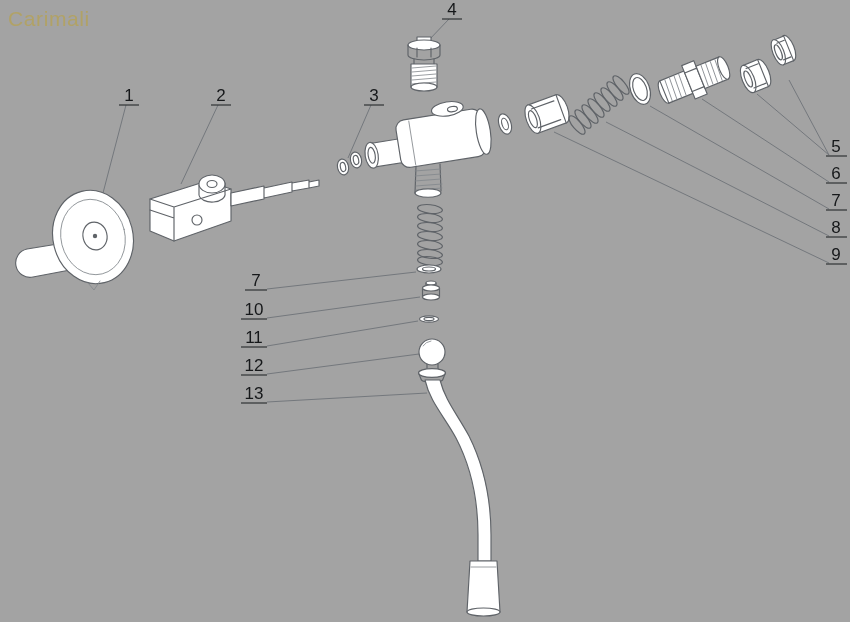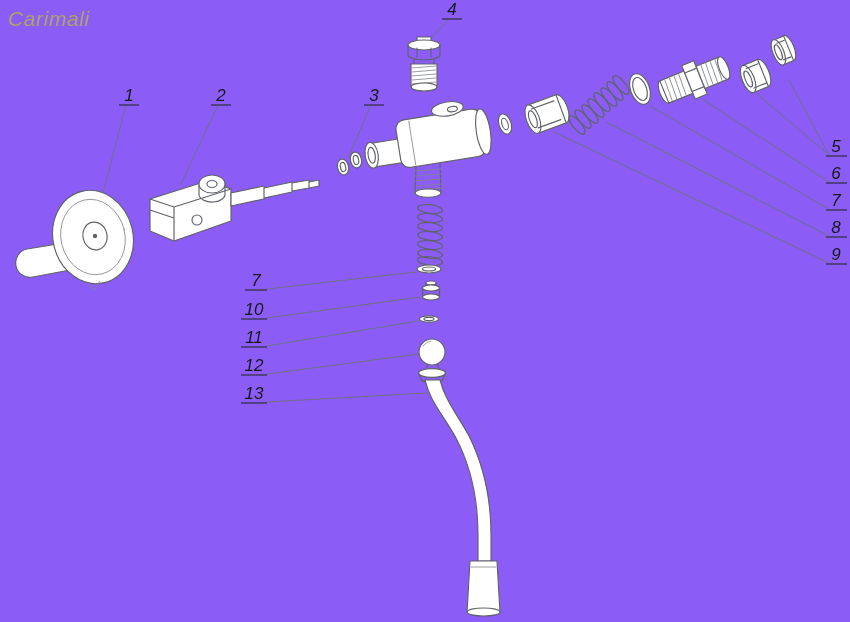--- a/index.html
+++ b/index.html
@@ -1,17 +1,17 @@
 <!DOCTYPE html>
 <html><head>
 <meta charset="utf-8">
 <style>
   html,body{margin:0;padding:0;background:#ffffff;}
-  .stage{position:relative;width:850px;height:622px;background:#8b5cf6;overflow:hidden;
-         font-family:"Liberation Sans",sans-serif;font-style:italic;}
+  .stage{position:relative;width:850px;height:622px;background:#a3a3a3;overflow:hidden;
+         font-family:"Liberation Sans",sans-serif;}
   svg{display:block;}
   .ln{fill:none;stroke:#5f6368;stroke-width:1.15;stroke-linecap:round;stroke-linejoin:round;}
   .thin{fill:none;stroke:#82878c;stroke-width:0.8;stroke-linecap:round;}
   .fw{fill:#ffffff;stroke:#5f6368;stroke-width:1.15;stroke-linejoin:round;}
   .lead{fill:none;stroke:#6e7378;stroke-width:0.9;}
   .ul{stroke:#26282b;stroke-width:1.1;}
   .lbl{font-size:17px;fill:#16181a;font-family:"Liberation Sans",sans-serif;}
   .brand{font-size:21px;fill:#b1a266;letter-spacing:.6px;font-family:"Liberation Sans",sans-serif;}
   .dot{fill:#5f6368;stroke:none;}
 </style>

